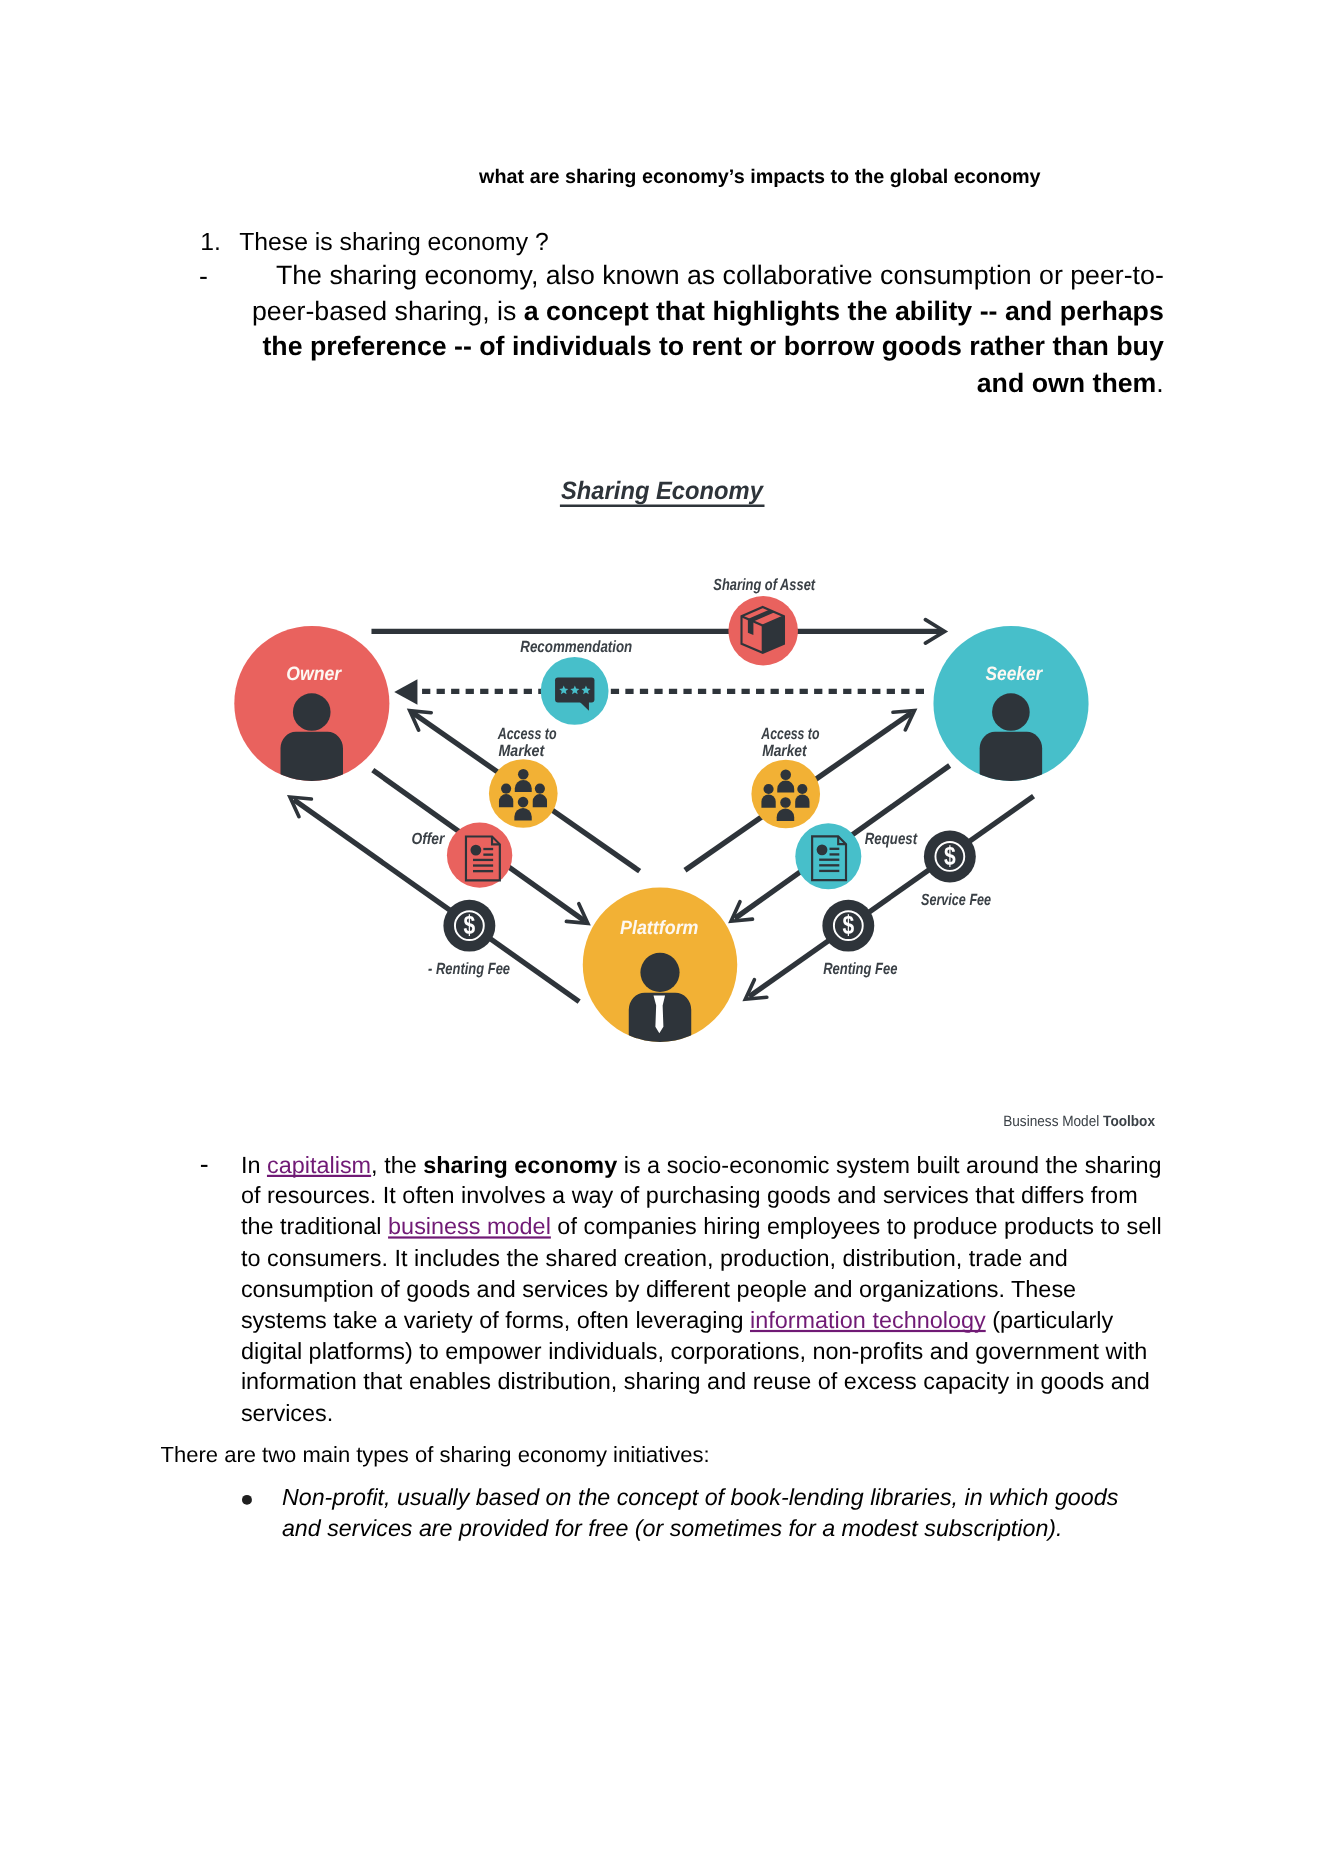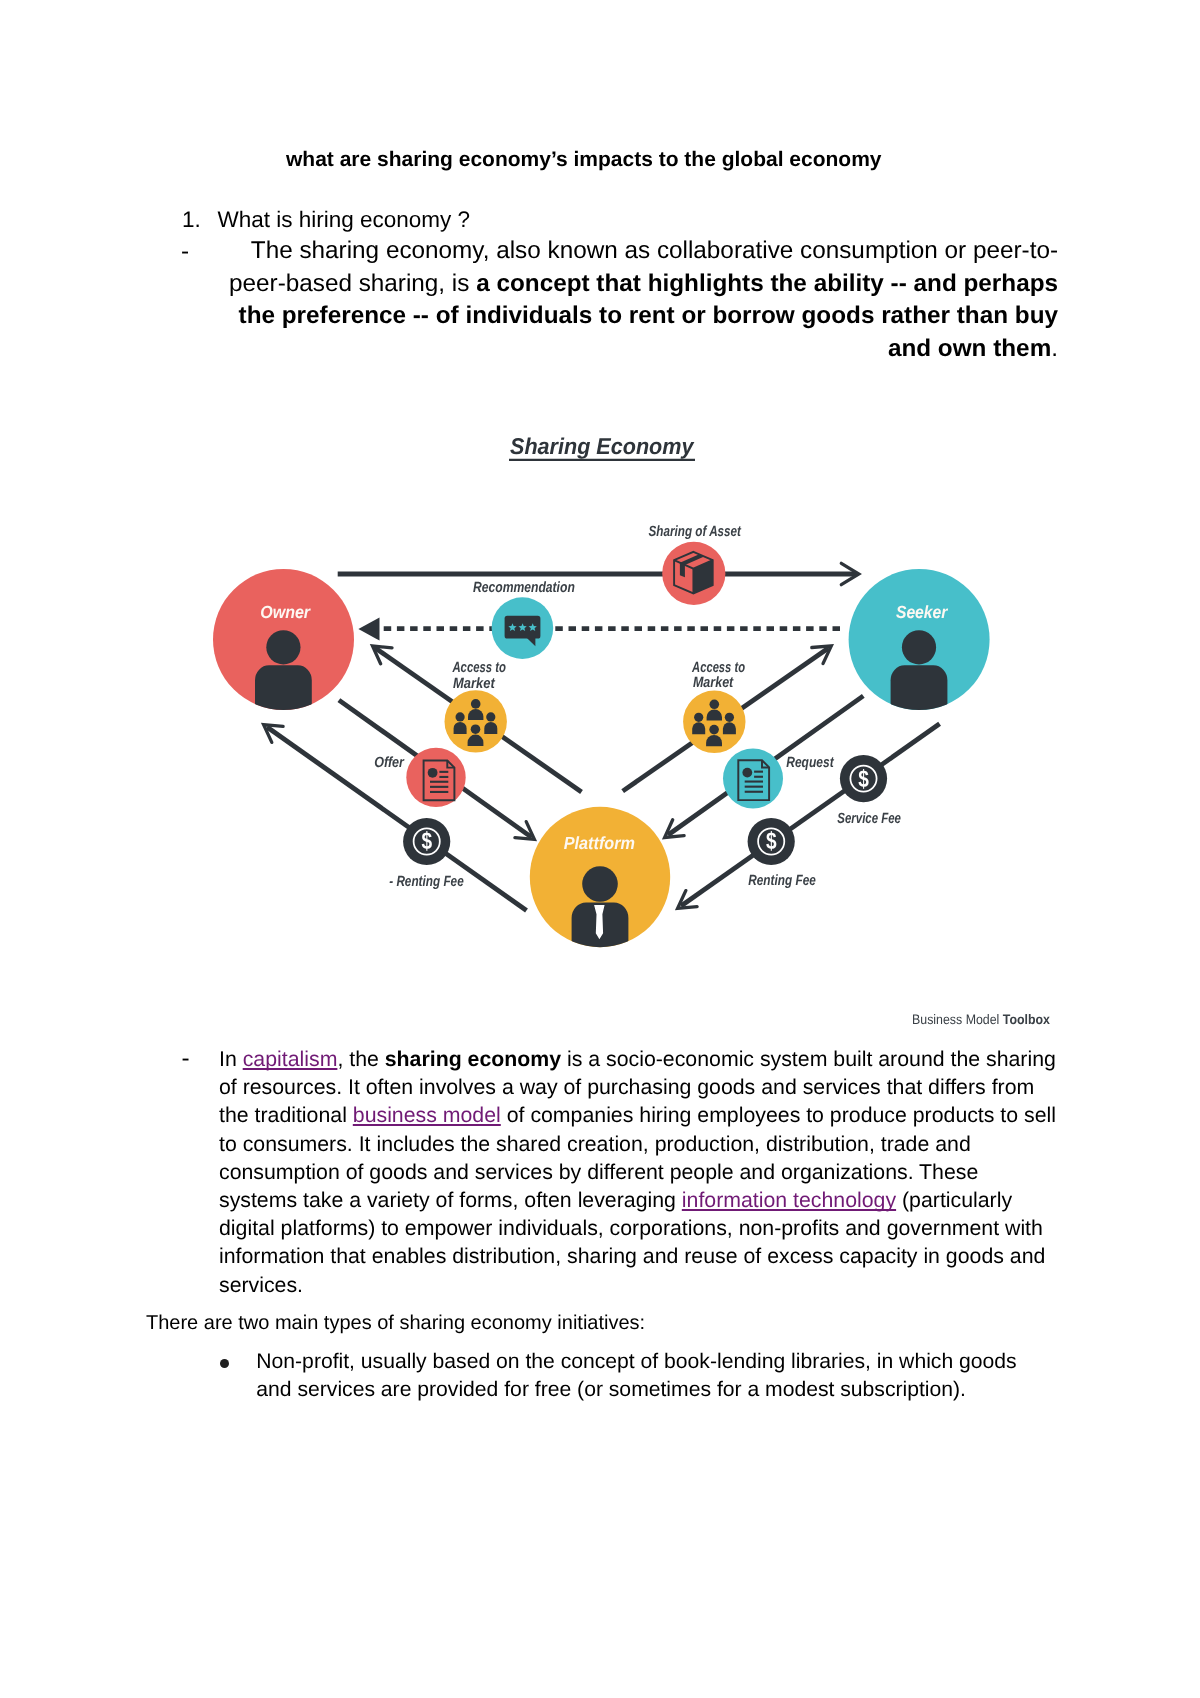--- a/index.html
+++ b/index.html
@@ -1,42 +1,42 @@
 <!DOCTYPE html>
 <html><head>
 <meta charset="utf-8">
 <style>
   html,body{margin:0;padding:0;background:#fff;}
   body{width:1200px;height:1698px;font-family:"Liberation Sans",sans-serif;color:#000;
        -webkit-font-smoothing:antialiased;text-rendering:geometricPrecision;}
   .page{position:relative;width:1200px;height:1698px;overflow:hidden;background:#fff;}
 
-  .doc-title{position:absolute;will-change:transform;left:286px;top:147px;width:660px;text-align:left;
-             font-size:21px;line-height:26px;font-weight:bold;white-space:nowrap;}
+  .doc-title{position:absolute;will-change:transform;left:286px;top:147px;width:660px;text-align:right;
+             font-size:18px;line-height:26px;font-weight:bold;white-space:nowrap;}
 
   .q1{position:absolute;will-change:transform;left:182.4px;top:203.5px;width:860px;font-size:22.5px;line-height:32.6px;}
   .q1 .num{position:absolute;left:0;top:0;}
   .q1 .txt{display:block;margin-left:35.4px;}
 
   .p1{position:absolute;will-change:transform;left:182.3px;top:234.5px;width:876px;font-size:24.3px;line-height:32.6px;}
   .p1 .dash{position:absolute;left:-1px;top:1px;}
   .p1 .txt{display:block;margin-left:36px;width:840px;text-align:right;}
 
   .p2{position:absolute;will-change:transform;left:182.3px;top:1044.5px;width:876px;font-size:21.3px;line-height:28.2px;}
   .p2 .dash{position:absolute;left:-0.5px;top:0.2px;font-size:24.3px;line-height:28.2px;}
   .p2 .txt{display:block;margin-left:36.8px;width:838px;will-change:transform;}
 
   b{font-weight:bold;}
   a.lnk{color:#701a75;text-decoration:underline;text-decoration-skip-ink:none;text-underline-offset:1.5px;will-change:transform;}
 
   .types{position:absolute;will-change:transform;left:145.6px;top:1309.5px;width:900px;font-size:20px;line-height:27.8px;}
 
   .bullets{position:absolute;will-change:transform;left:219.7px;top:1347.5px;width:800px;list-style:none;margin:0;padding:0;
            font-size:21.15px;line-height:28.2px;}
-  .bullets li{position:relative;padding-left:36.3px;}
+  .bullets li{position:relative;padding-left:36.3px;font-style:italic;}
   .bullets li .dot{position:absolute;left:0;top:0;width:8.9px;height:8.9px;border-radius:50%;
                    background:#1f1f1f;margin-top:11.3px;font-size:0;line-height:0;}
 
   .example{position:absolute;will-change:transform;left:143.8px;top:1463.5px;width:900px;font-size:21.3px;line-height:31.5px;}
   .example b{font-size:24.3px;}
 
   .diagram{position:absolute;left:0;top:0;width:1200px;height:1698px;pointer-events:none;}
   .diagram svg{display:block;width:1200px;height:1698px;}
   .diagram text{text-rendering:geometricPrecision;-webkit-font-smoothing:antialiased;}
   .diagram{will-change:transform;}
@@ -47,21 +47,21 @@
 </style>
 </head>
 <body>
 
 <div class="page">
 
   <div class="doc-title">what are sharing economy’s impacts to the global economy</div>
 
   <div class="q1">
     <span class="num">1.</span>
-    <span class="txt">What is hiring economy ?</span>
+    <span class="txt">These is sharing economy ?</span>
   </div>
 
   <div class="p1">
     <span class="dash">-</span>
     <span class="txt"><span>The sharing economy, also known as collaborative consumption or peer-to-peer-based sharing, is </span><b>a concept that highlights the ability -- and perhaps the preference -- of individuals to rent or borrow goods rather than buy and own them</b><span>.</span></span>
   </div>
 
   <div class="diagram">
     <svg viewBox="0 0 1200 1698" aria-label="Sharing Economy diagram">
 <defs>

